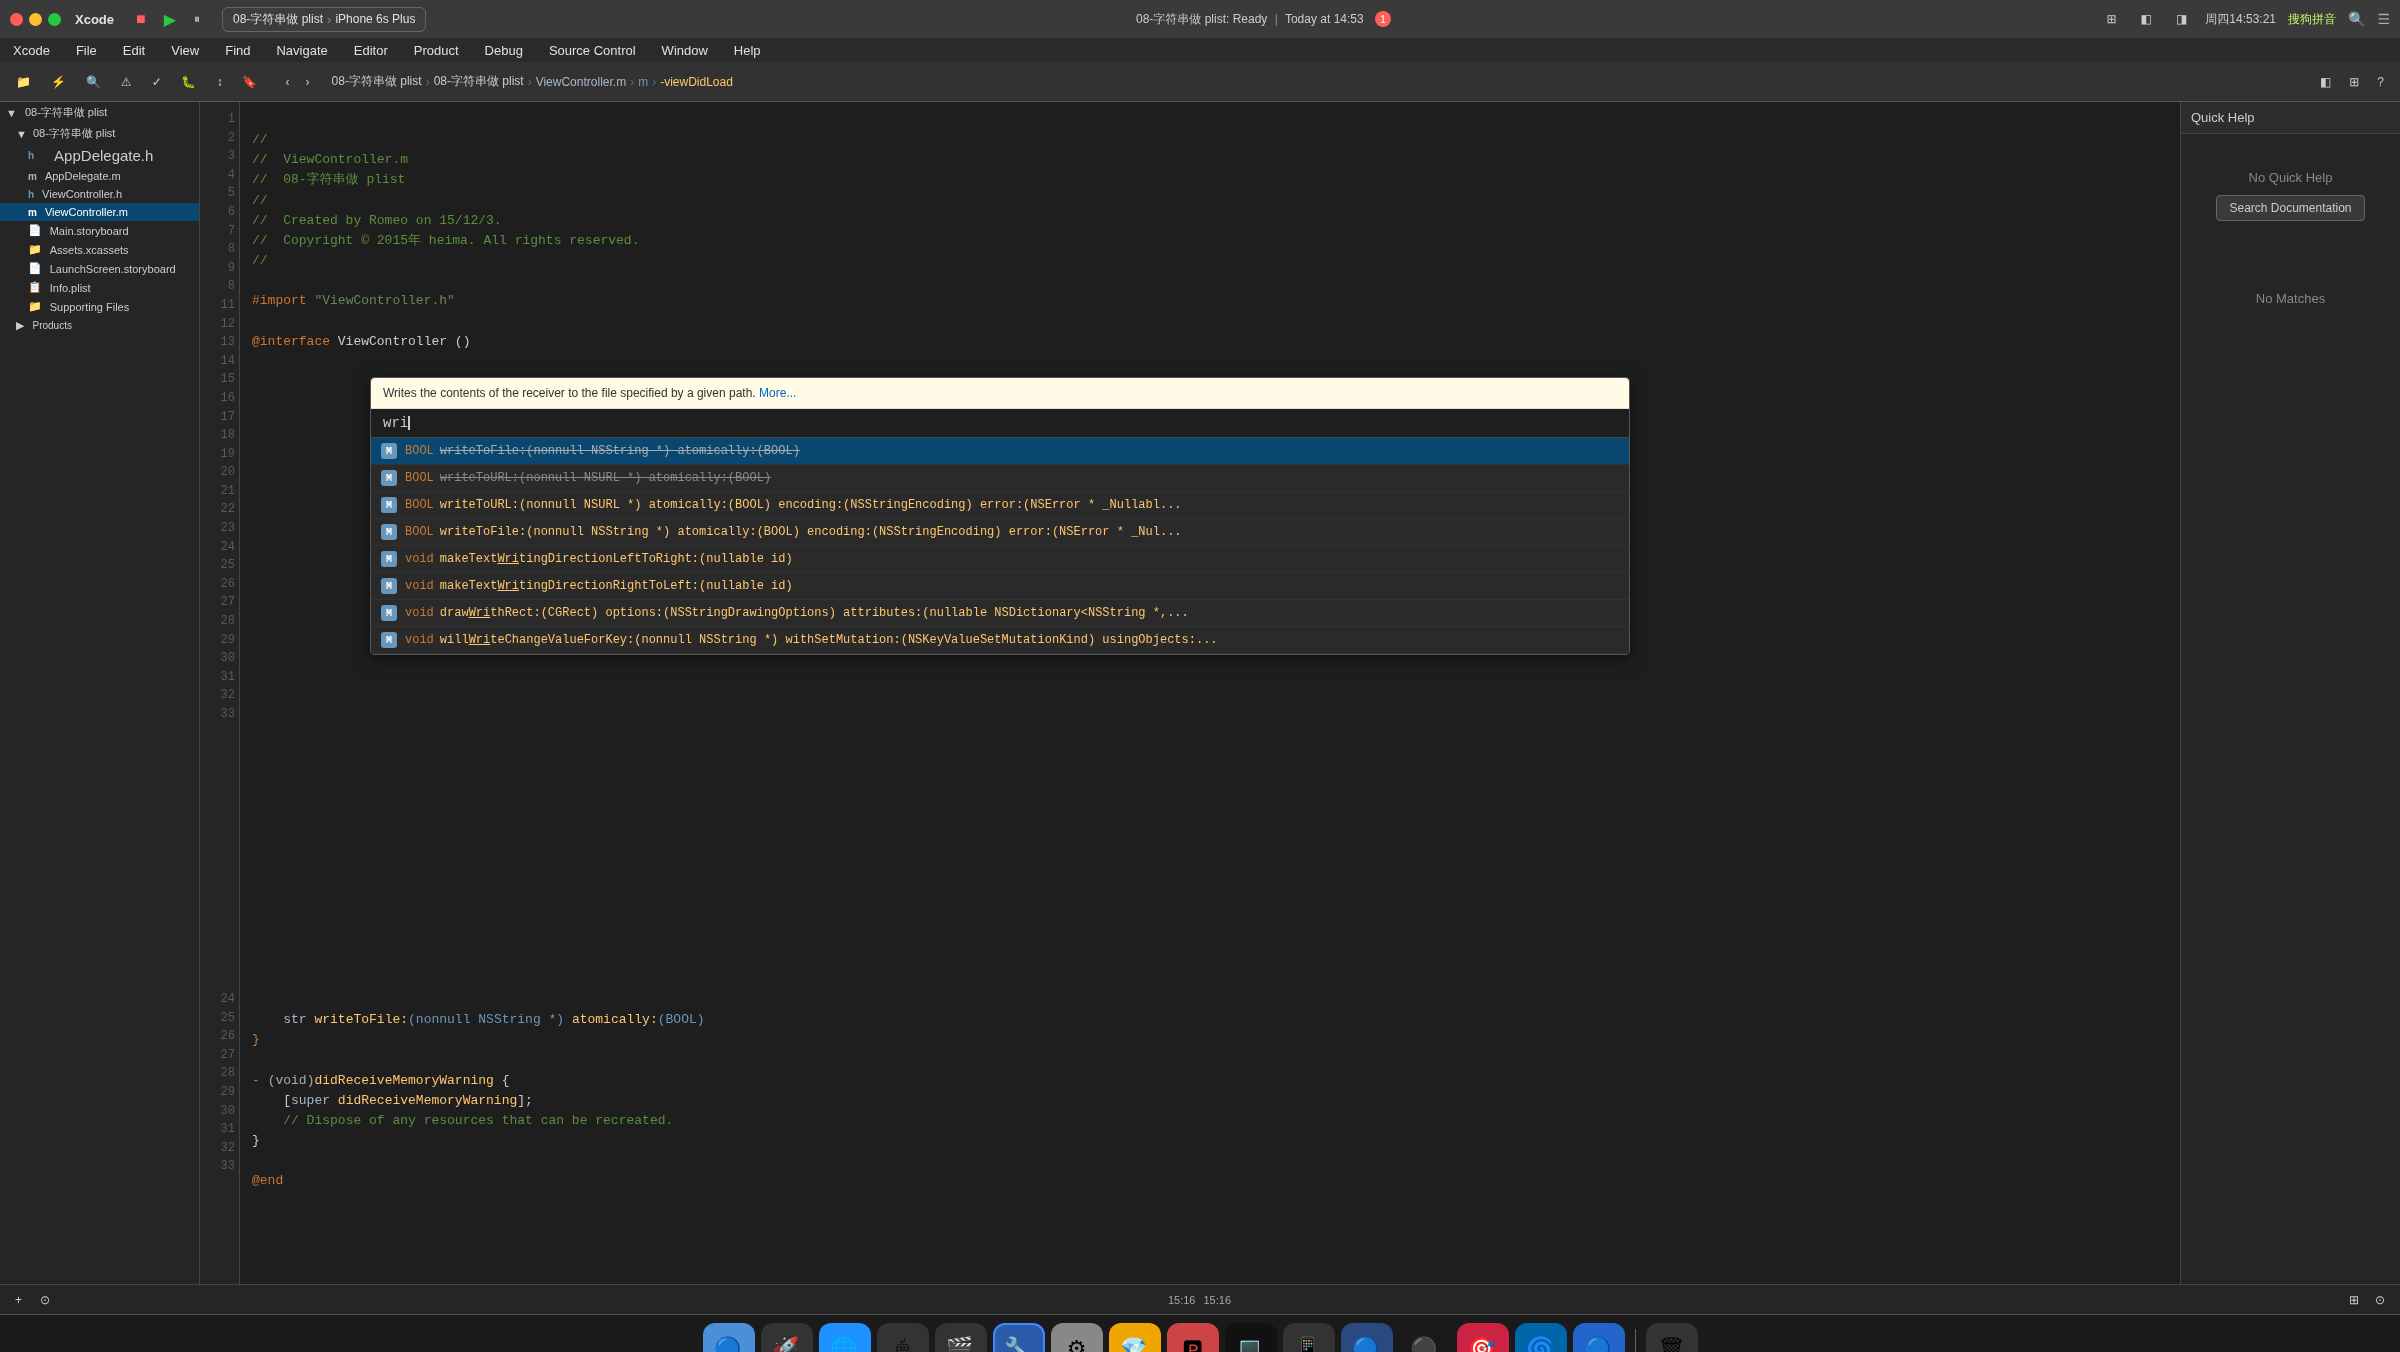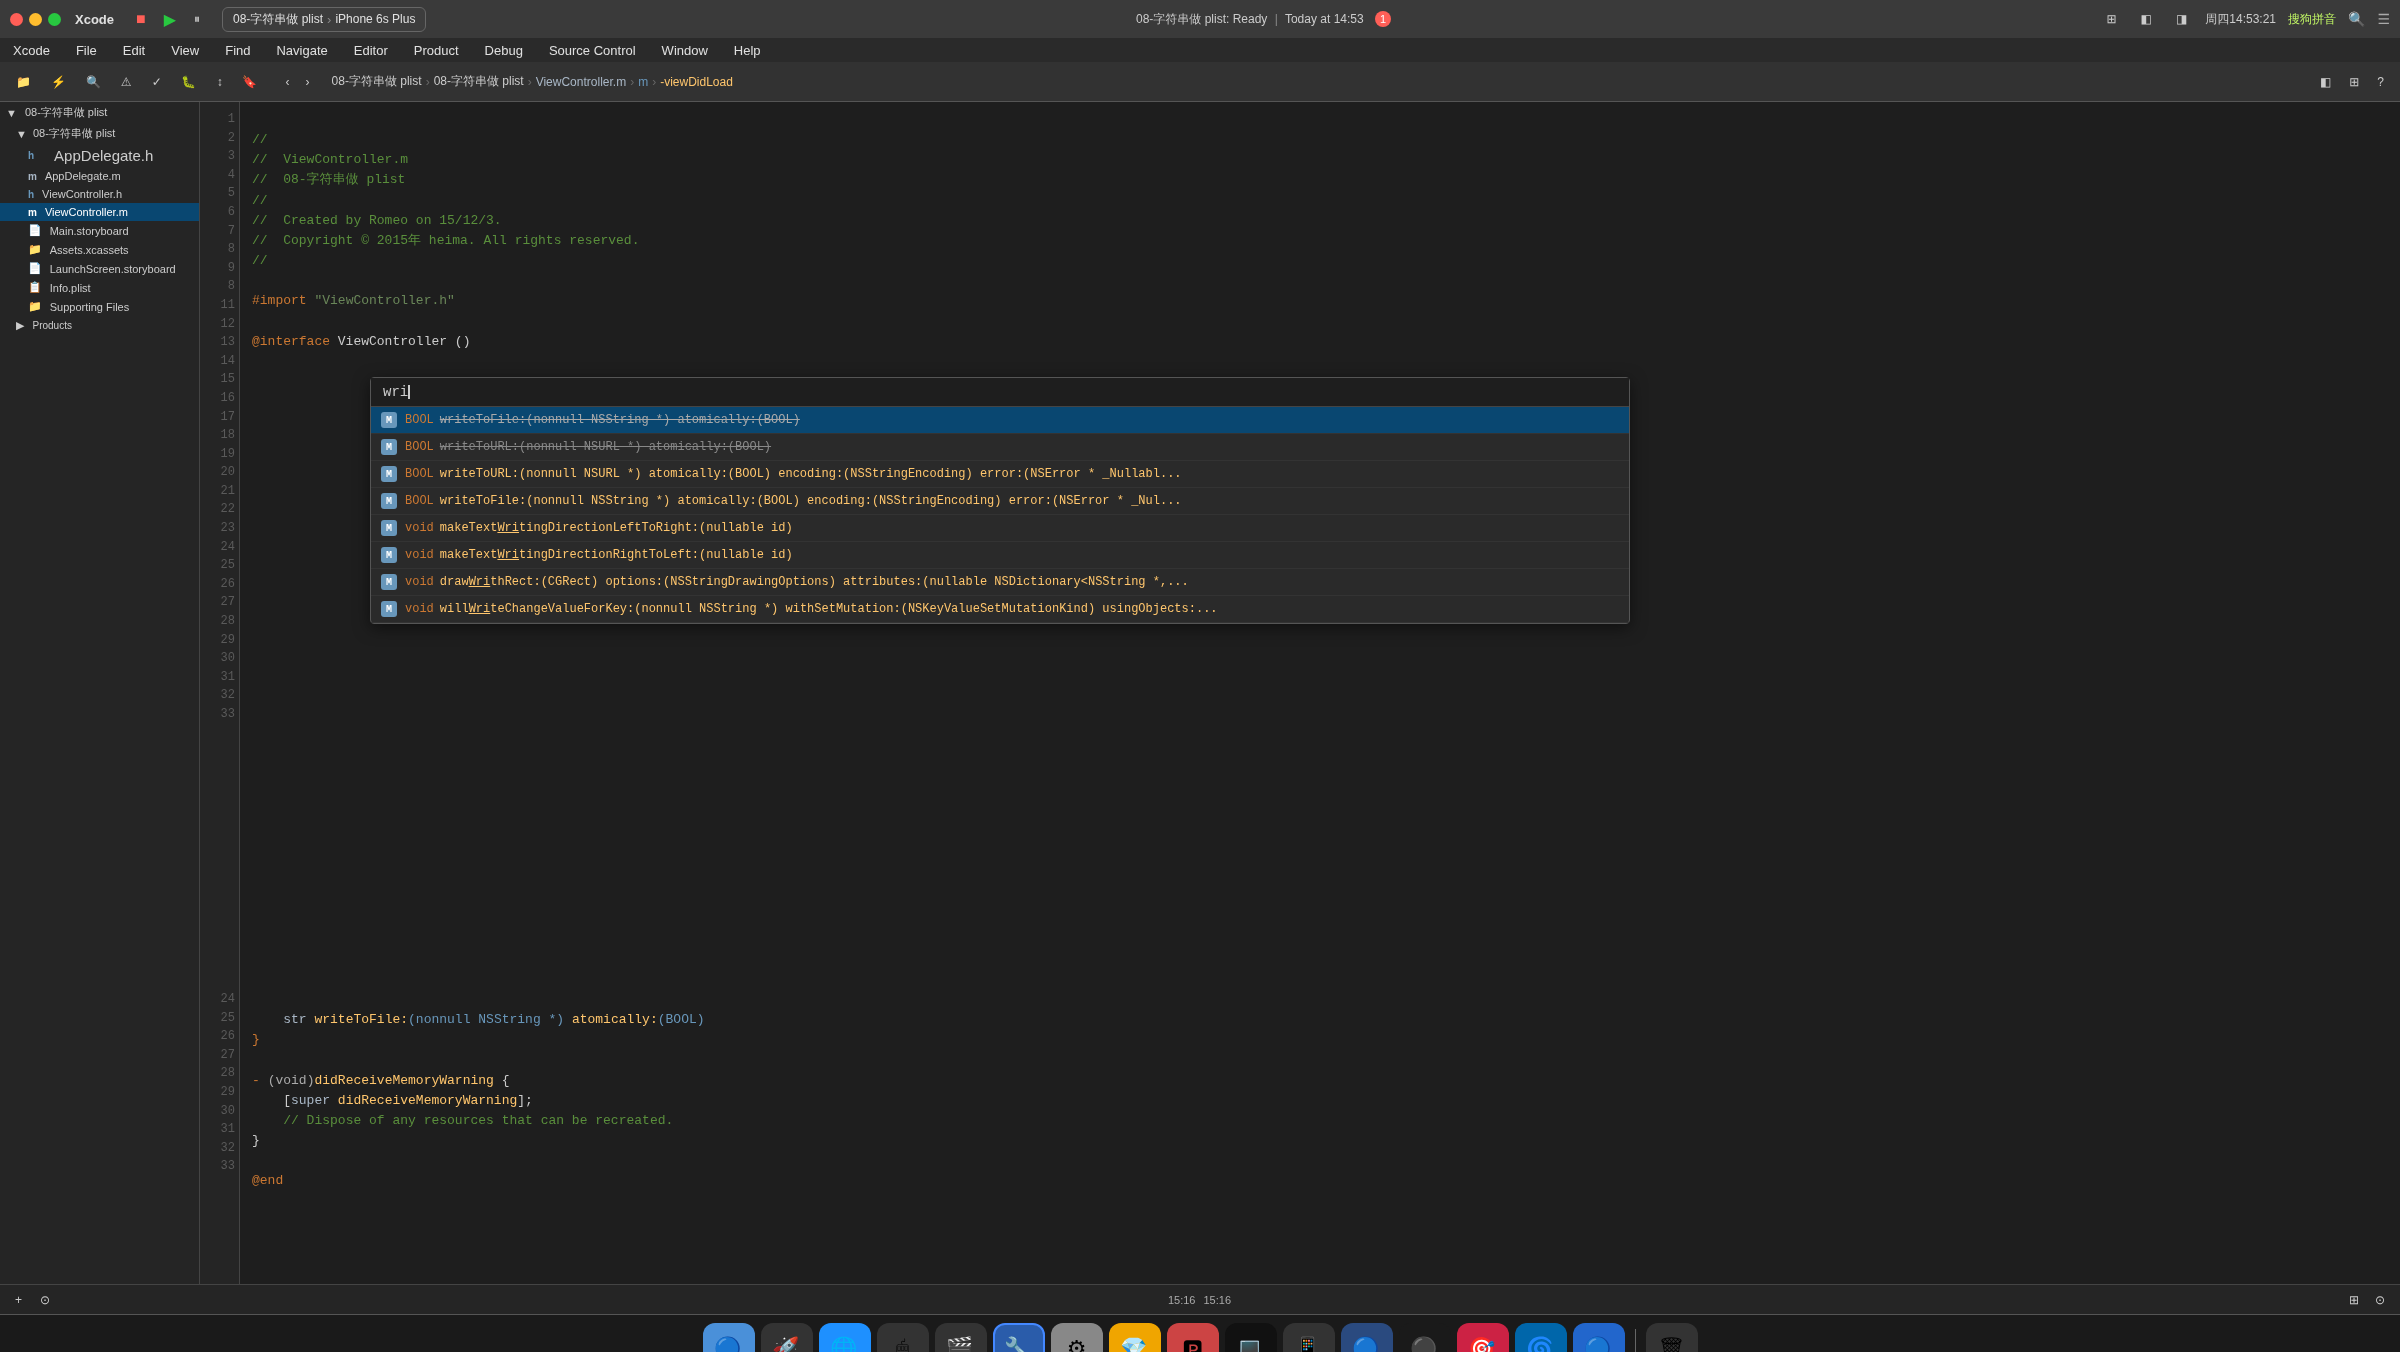--- a/index.html
+++ b/index.html
@@ -470,20 +470,24 @@
 
 <span class="code-keyword">@interface</span> ViewController ()
 
 
 
 
 </div>
     </div>
 
     <div class="autocomplete-popup">
+      <div class="tooltip-bar">
+        <span>Writes the contents of the receiver to the file specified by a given path.</span>
+        <a href="#">More...</a>
+      </div>
       <div class="autocomplete-input-row">
         <span>wri</span><span style="display:inline-block;width:2px;height:14px;background:#ccc;vertical-align:middle;"></span>
       </div>
 
       <div class="autocomplete-item selected">
         <div class="ac-badge">M</div>
         <span class="ac-return-type">BOOL</span>
         <span class="ac-method" style="text-decoration:line-through;color:#aaa;">writeToFile:(nonnull NSString *) atomically:(BOOL)</span>
       </div>
 
@@ -551,20 +555,32 @@
     [<span style="color:#a9b7c6;">super</span> <span style="color:#ffc66d;">didReceiveMemoryWarning</span>];
     <span style="color:#5a8f3c;">// Dispose of any resources that can be recreated.</span>
 }
 
 <span style="color:#cc7832;">@end</span>
 </div>
     </div>
 
   </div>
 
+  <div class="quick-help-panel">
+    <div class="quick-help-header">
+      <span>Quick Help</span>
+    </div>
+    <div class="quick-help-content">
+      <div class="no-quick-help">No Quick Help</div>
+      <button class="search-doc-btn">Search Documentation</button>
+      <div class="no-matches-section">
+        <span>No Matches</span>
+      </div>
+    </div>
+  </div>
 
 </div>
 
 <div class="bottom-toolbar" style="height:30px;background:#252525;border-top:1px solid #444;display:flex;align-items:center;padding:0 10px;gap:8px;">
   <button class="bottom-btn">+</button>
   <button class="bottom-btn">⊙</button>
   <div style="flex:1;"></div>
   <div style="display:flex;gap:8px;font-size:11px;color:#aaa;">
     <span>15:16</span>
     <span>15:16</span>

